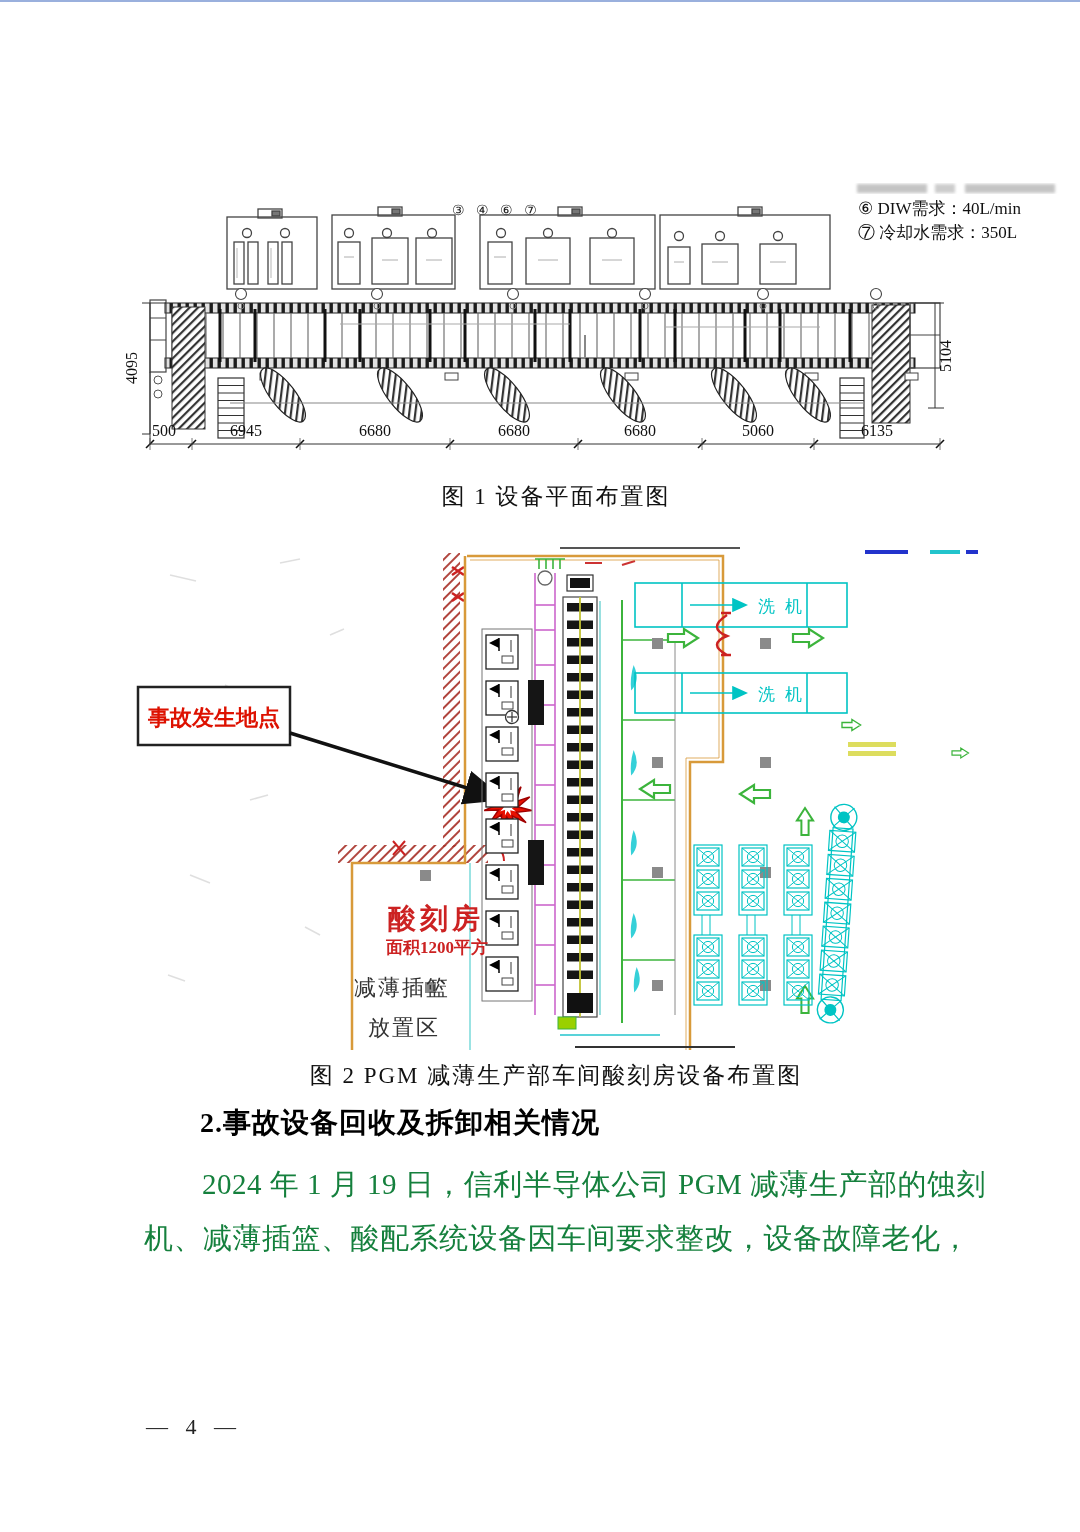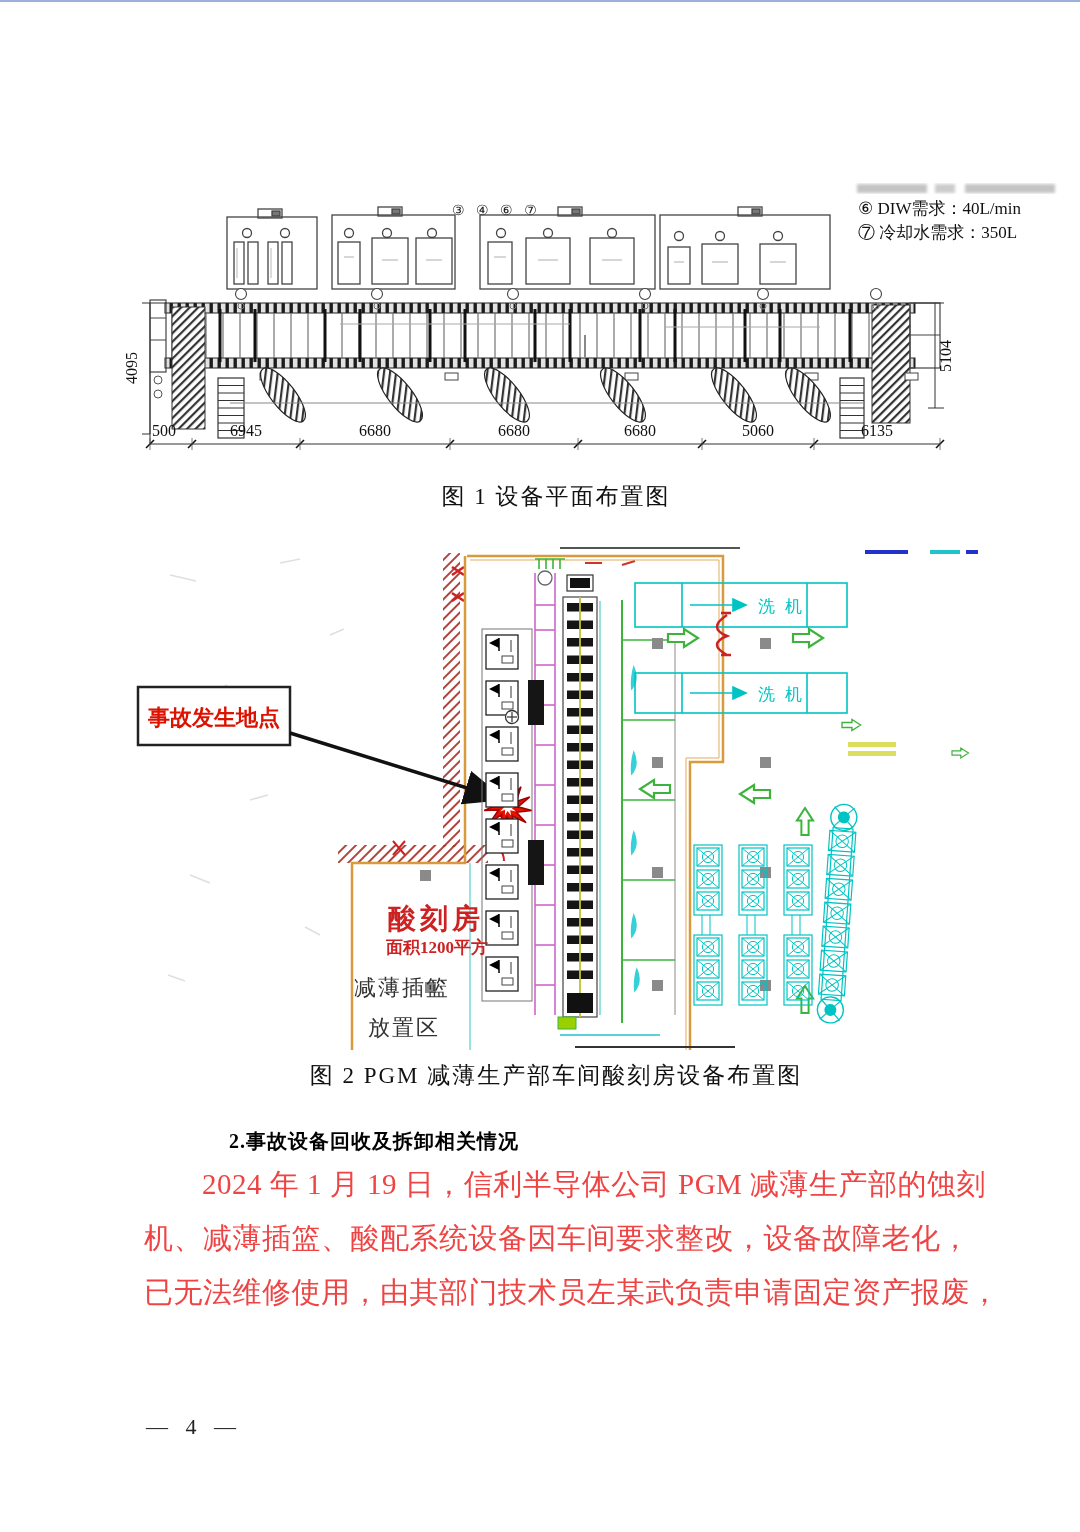--- a/index.html
+++ b/index.html
@@ -6,22 +6,22 @@
   .page{position:relative;width:1080px;height:1532px;background:#ffffff;overflow:hidden;
         font-family:"Liberation Serif",serif;margin:0 auto;}
   .topline{position:absolute;left:0;top:0;width:100%;height:2px;background:#6f8fce;opacity:.7}
   svg{position:absolute;display:block;}
   #fig1{left:120px;top:172px;}
   #fig2{left:130px;top:545px;}
   .caption{position:absolute;left:0;width:1080px;text-align:center;color:#111;
            font-size:23px;letter-spacing:2px;padding-left:16px;}
   #cap1{top:481px;}
   #cap2{top:1060px;text-align:center;}
-  .heading{position:absolute;left:200px;top:1128px;font-size:20px;font-weight:bold;color:#000;letter-spacing:1px;margin-left:29px;}
-  .para{position:absolute;left:144px;top:1157px;width:808px;font-size:29px;color:#ef4444;}
+  .heading{position:absolute;left:200px;top:1104px;font-size:28px;font-weight:bold;color:#000;letter-spacing:1px;}
+  .para{position:absolute;left:144px;top:1157px;width:808px;font-size:29px;color:#15803d;}
   .pline{height:54px;line-height:54px;text-align:justify;text-align-last:justify;white-space:nowrap;letter-spacing:.5px;}
   .pline.indent{text-indent:58px;}
   .pagenum{position:absolute;left:146px;top:1414px;font-size:22px;color:#222;letter-spacing:6px;}
 </style>
 </head>
 <body>
 
 <div class="page">
   <div class="topline"></div>
 
@@ -651,17 +651,16 @@
     <text x="238" y="490" font-size="22" fill="#333" letter-spacing="2">放置区</text>
   </svg>
 
   <div class="caption" id="cap2">图 2 PGM 减薄生产部车间酸刻房设备布置图</div>
 
   <div class="heading">2.事故设备回收及拆卸相关情况</div>
 
   <div class="para">
     <div class="pline indent">2024 年 1 月 19 日，信利半导体公司 PGM 减薄生产部的蚀刻</div>
     <div class="pline">机、减薄插篮、酸配系统设备因车间要求整改，设备故障老化，</div>
-    <div class="pline">已无法维修使用，由其部门技术员左某武负责申请固定资产报废，</div>
   </div>
 
   <div class="pagenum">— 4 —</div>
 </div>
 
 </body></html>

